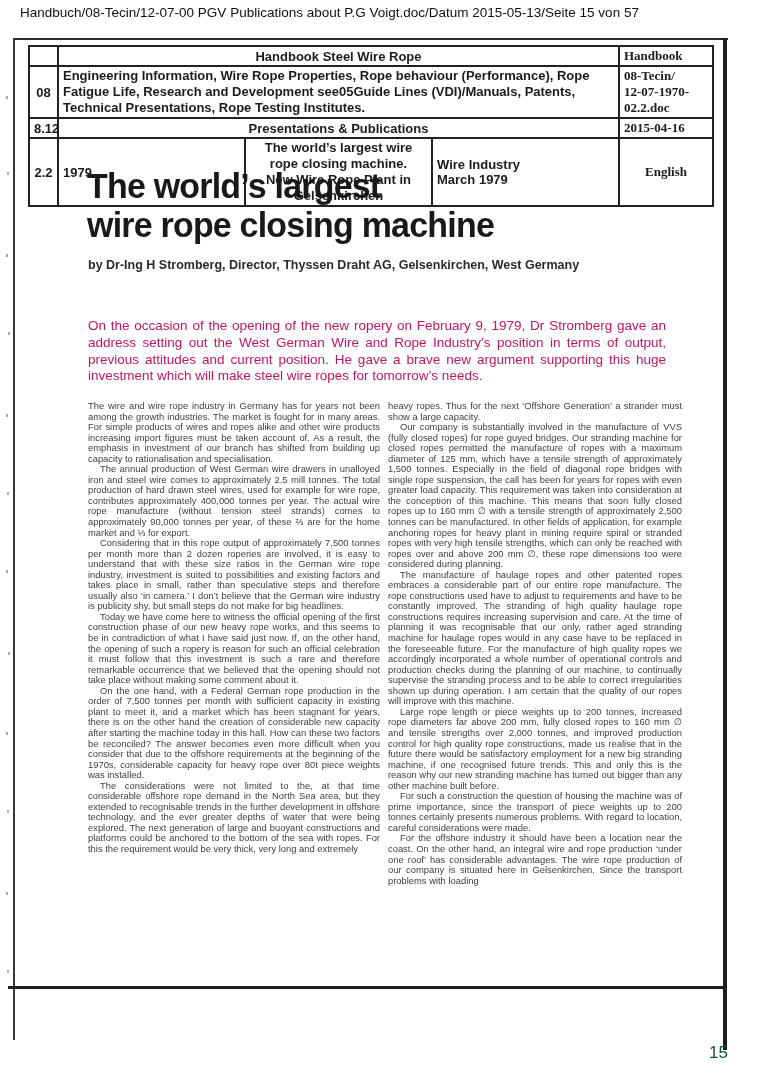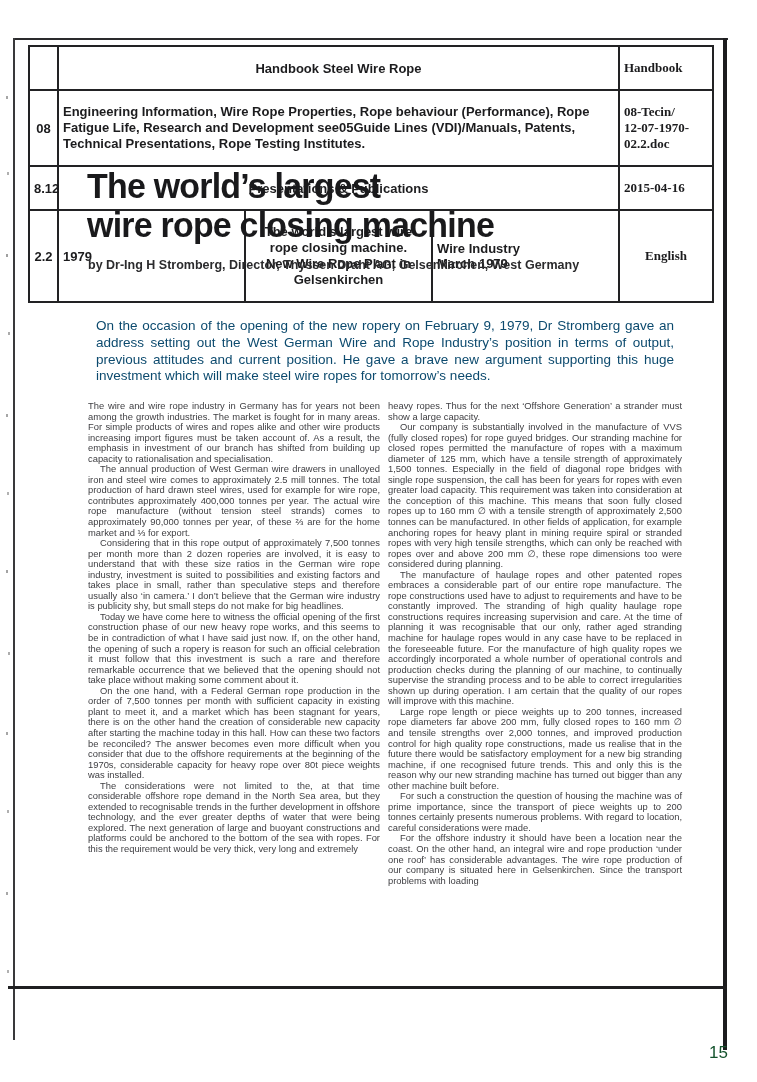--- a/index.html
+++ b/index.html
@@ -28,21 +28,21 @@
                 0 796px 0 #a8a8a8, 1px 874px 0 #b1b1b1;
   }
   
   table.info {
     position: absolute; left: 28px; top: 45px; width: 686px;
     border-collapse: collapse; table-layout: fixed;
     color: #1c1c1e;
   }
   table.info td {
     border: 2px solid #222224;
-    padding: 13px 4px;
+    padding: 1px 4px;
     font-size: 13px; font-weight: bold;
     vertical-align: middle;
   }
   td.c-num   { width: 29px; text-align: center; }
   td.c-year  { width: 58px; font-weight: normal; vertical-align: top; padding-left: 6px; }
   td.c-main  { width: 388px; text-align: center; }
   td.c-src   { width: 95px; font-weight: normal; font-size: 12.5px; vertical-align: top; line-height: 15px; }
   td.c-right { width: 94px; vertical-align: top; line-height: 16px; font-family: Liberation Serif, serif; }
   td.big-title { font-size: 15px; text-align: center; }
   td.reg { font-weight: normal; }
@@ -52,42 +52,43 @@
     position: absolute; left: 87px; top: 166px;
     font-size: 35px; font-weight: bold; line-height: 39px;
     letter-spacing: -0.8px; color: #19191b;
     transform: scaleX(0.97); transform-origin: left top;
   }
   .byline {
     position: absolute; left: 88px; top: 258px;
     font-size: 12.5px; font-weight: bold; color: #2b2b2d;
   }
   .intro {
-    position: absolute; left: 96px; top: 318px; width: 578px;
-    font-size: 13.5px; line-height: 16.8px; color: #0c4a6e;
+    position: absolute; left: 88px; top: 318px; width: 578px;
+    font-size: 13.5px; line-height: 16.8px; color: #be185d;
     text-align: justify;
   }
   .col { position: absolute; top: 401px; width: 292px; }
   .col-left  { left: 88px; }
   .col-right { left: 388px; width: 294px; }
   .col p {
     margin: 0; font-size: 9.4px; line-height: 10.55px;
     text-align: justify; color: #404044;
   }
   .col p.indent { text-indent: 12px; }
   .page-number {
     position: absolute; left: 709px; top: 1043px;
     font-size: 17px; color: #14532d;
   }
 </style>
 </head>
 <body>
 
 <div class="page">
 
+  <div class="header-line">Handbuch/08-Tecin/12-07-00 PGV Publications about P.G Voigt.doc/Datum 2015-05-13/Seite 15 von 57</div>
 
   <div class="frame-top"></div>
   <div class="frame-left"></div>
   <div class="frame-right"></div>
   <div class="frame-bottom"></div>
   <div class="speckles"></div>
 
   <table class="info">
     <tbody>
         <tr>

